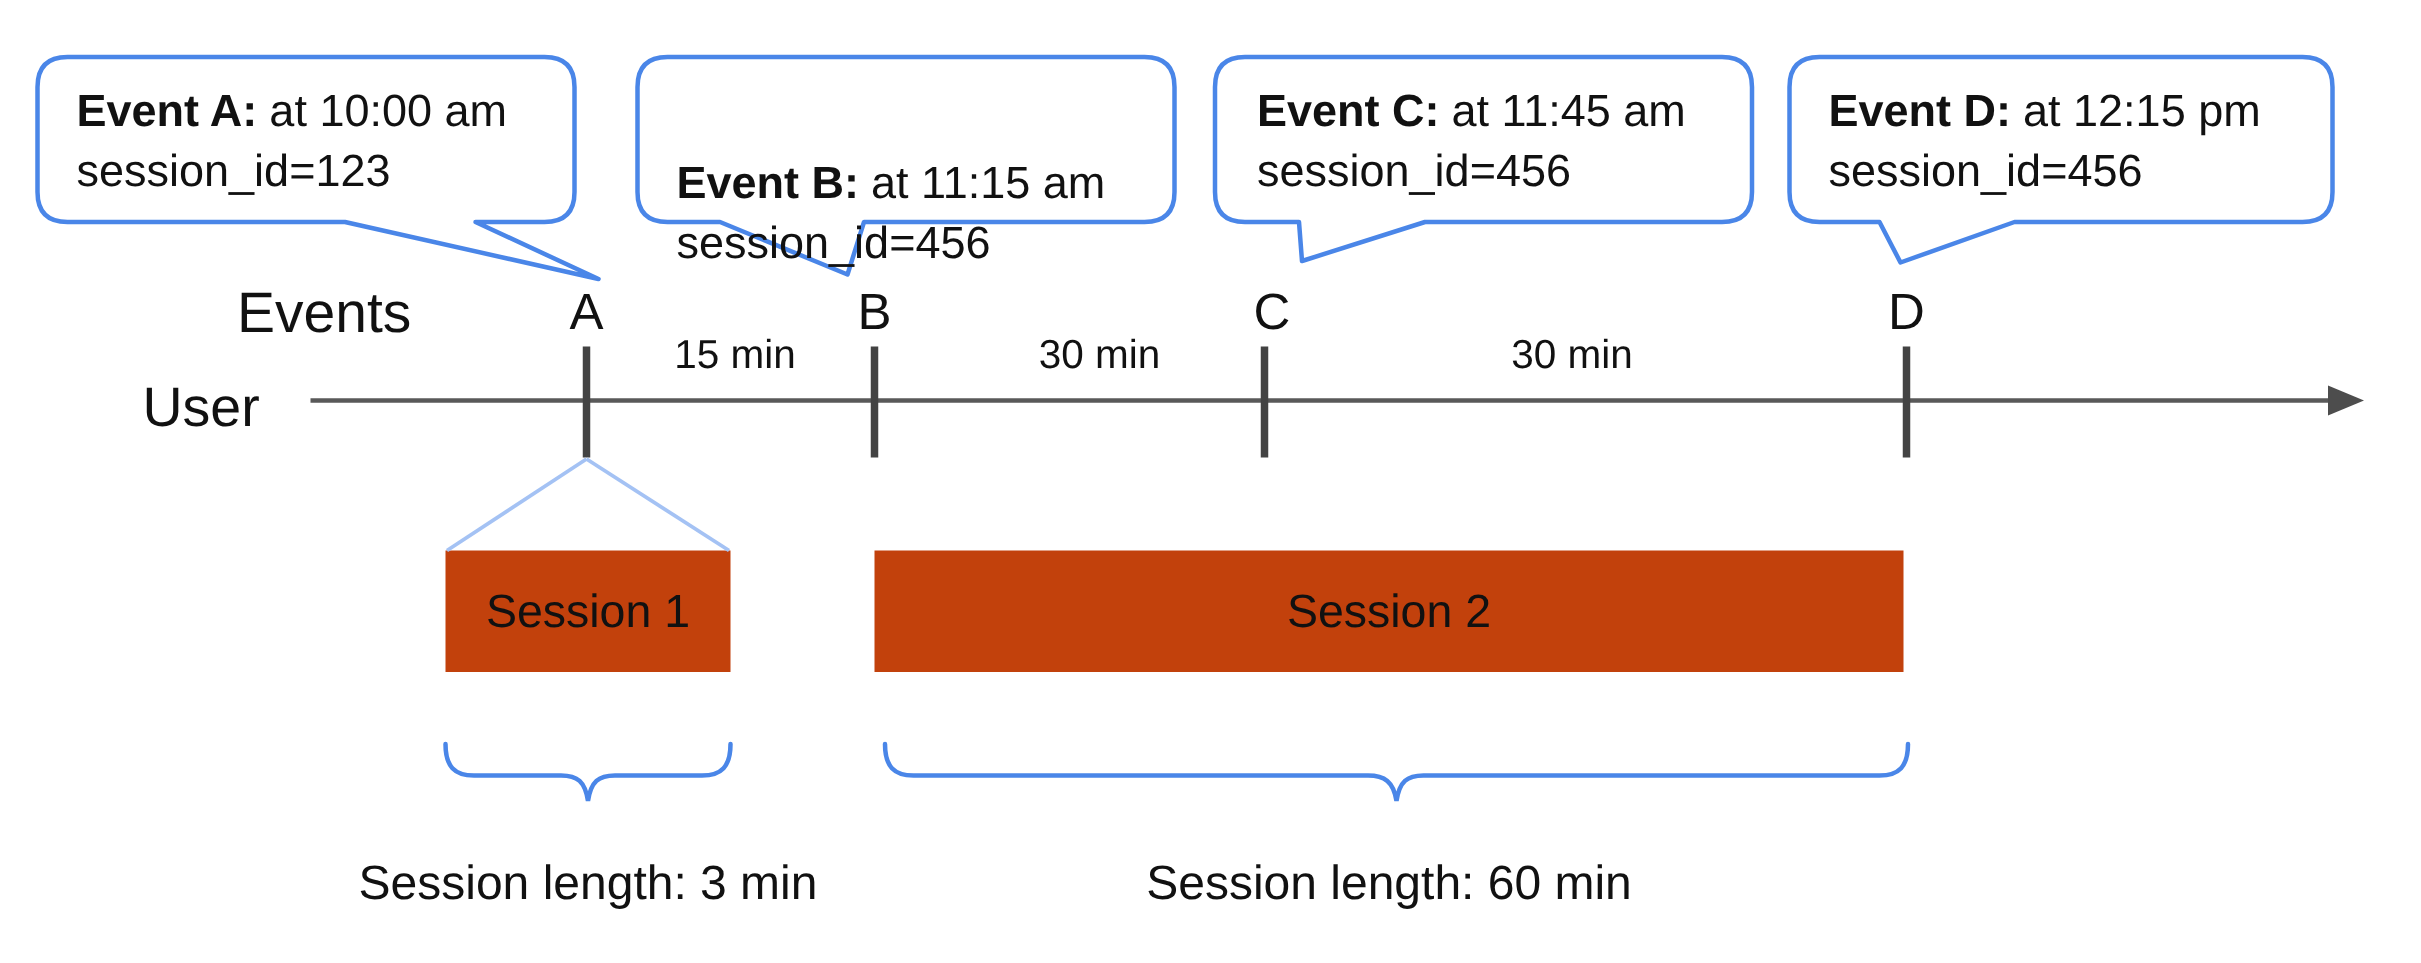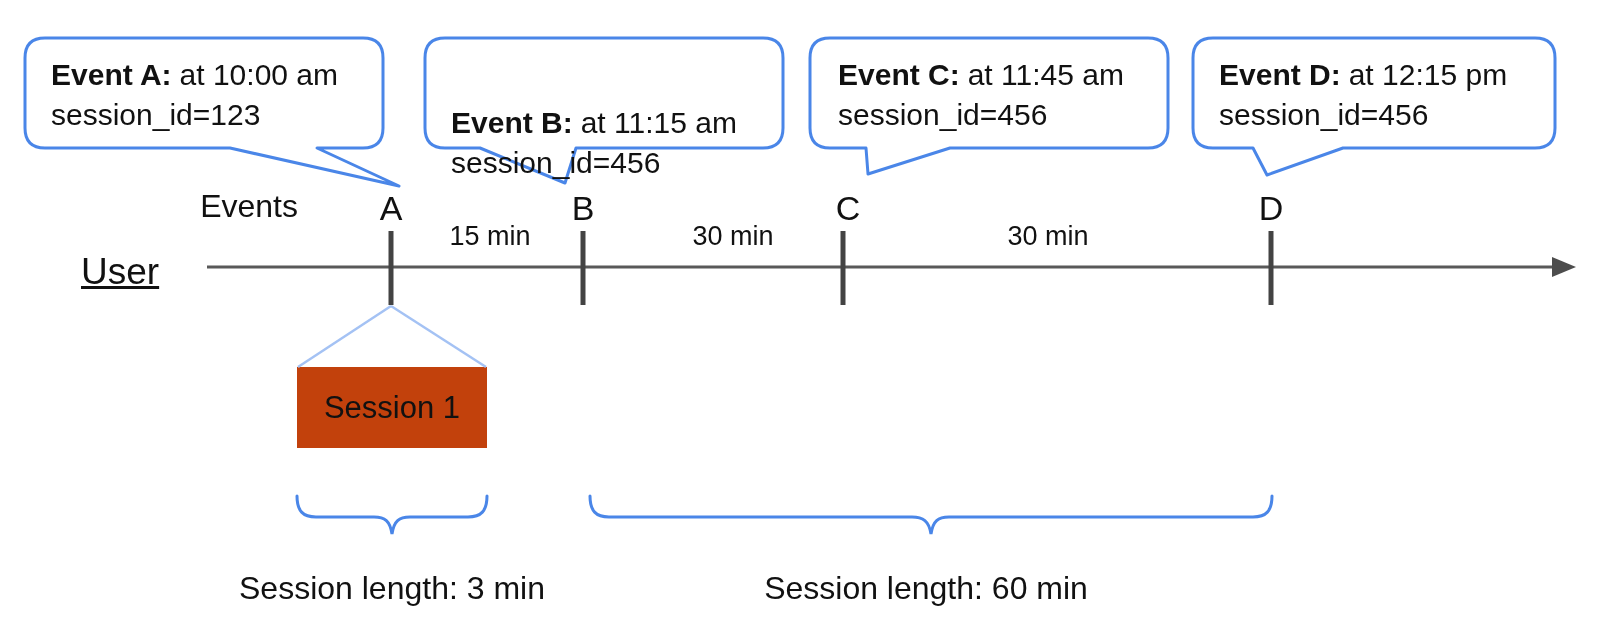--- a/index.html
+++ b/index.html
@@ -24,22 +24,22 @@
     display: flex;
     align-items: center;
     justify-content: center;
     font-size: 31px;
   }
   .session-1 { left: 297px; width: 190px; }
   .session-2 { left: 583px; width: 686px; }
 
   
   .txt { position: absolute; white-space: nowrap; line-height: 1; }
-  .user-label   { left: 81px;  top: 253px; font-size: 37px; text-decoration: underline; }
-  .events-label { left: 158px; top: 190px; width: 140px; text-align: right; font-size: 32px; }
+  .user-label   { left: 95px;  top: 253px; font-size: 37px; }
+  .events-label { left: 158px; top: 190px; width: 140px; text-align: left; font-size: 38px; }
 
   .event-letter { position: absolute; top: 189px; width: 44px; text-align: center; font-size: 34px; white-space: nowrap; }
   .letter-a { left: 369px; }
   .letter-b { left: 561px; }
   .letter-c { left: 826px; }
   .letter-d { left: 1249px; }
 
   .interval { position: absolute; top: 221px; width: 140px; text-align: center; font-size: 27px; white-space: nowrap; }
   .interval-1 { left: 420px; }
   .interval-2 { left: 663px; }
@@ -57,20 +57,23 @@
   .len-1 { left: 182px; }
   .len-2 { left: 716px; text-align: center; }
 </style>
 </head>
 <body>
 
 <div class="canvas">
 
   <div class="session-box session-1">
     <span>Session 1</span>
+  </div>
+  <div class="session-box session-2">
+    <span>Session 2</span>
   </div>
 
   <svg class="layer shapes" width="1614" height="642" viewBox="0 0 1614 642">
 
     <path d="M 45 38 L 363 38 Q 383 38 383 58 L 383 128 Q 383 148 363 148 L 317 148 L 399 186 L 230 148 L 45 148 Q 25 148 25 128 L 25 58 Q 25 38 45 38 Z" fill="#ffffff" stroke="#4a86e8" stroke-width="3" stroke-linejoin="round"></path>
     <path d="M 445 38 L 763 38 Q 783 38 783 58 L 783 128 Q 783 148 763 148 L 576 148 L 565 183 L 480 148 L 445 148 Q 425 148 425 128 L 425 58 Q 425 38 445 38 Z" fill="#ffffff" stroke="#4a86e8" stroke-width="3" stroke-linejoin="round"></path>
     <path d="M 830 38 L 1148 38 Q 1168 38 1168 58 L 1168 128 Q 1168 148 1148 148 L 950 148 L 868 174 L 866 148 L 830 148 Q 810 148 810 128 L 810 58 Q 810 38 830 38 Z" fill="#ffffff" stroke="#4a86e8" stroke-width="3" stroke-linejoin="round"></path>
     <path d="M 1213 38 L 1535 38 Q 1555 38 1555 58 L 1555 128 Q 1555 148 1535 148 L 1343 148 L 1267 175 L 1253 148 L 1213 148 Q 1193 148 1193 128 L 1193 58 Q 1193 38 1213 38 Z" fill="#ffffff" stroke="#4a86e8" stroke-width="3" stroke-linejoin="round"></path>
 
     <line x1="207" y1="267" x2="1552" y2="267" stroke="#595959" stroke-width="3"></line>

